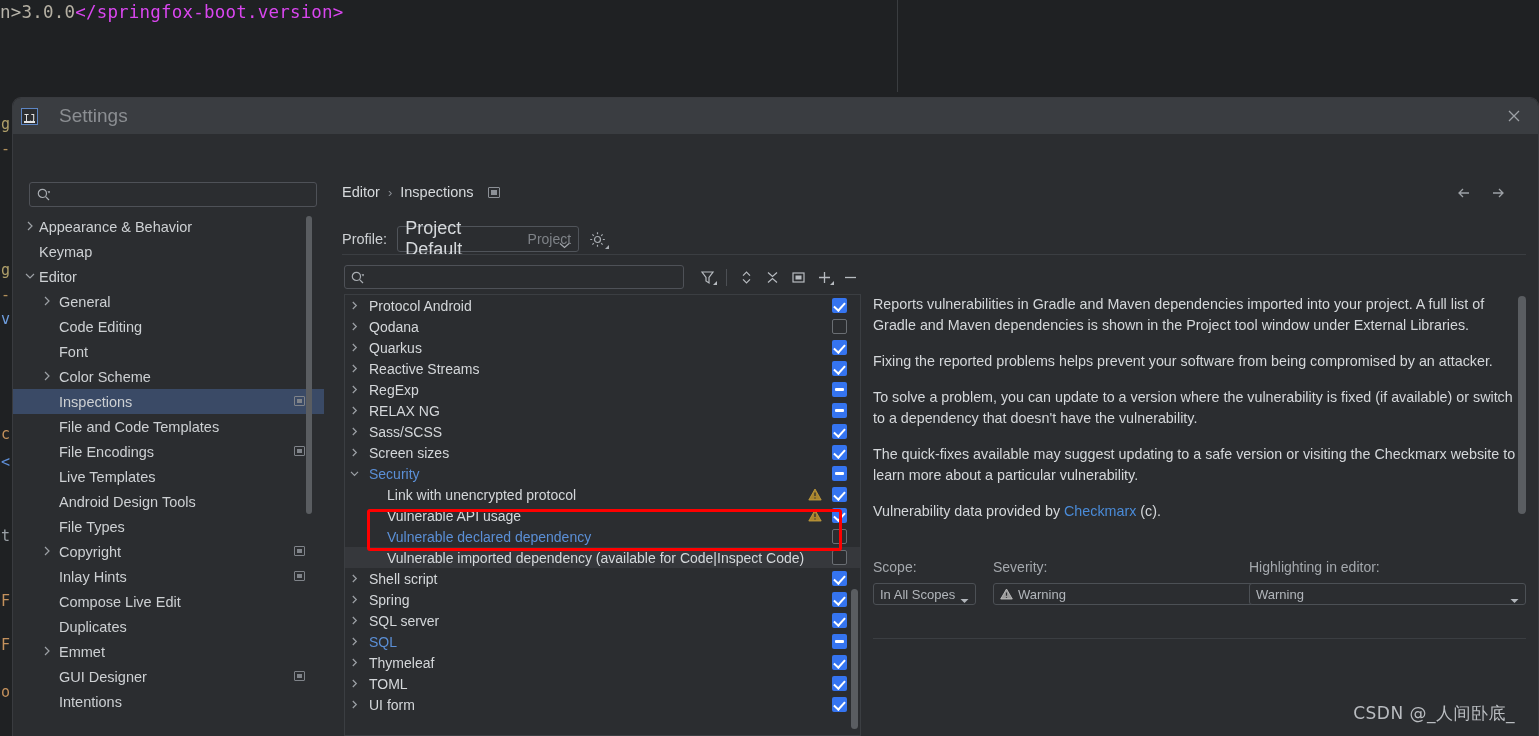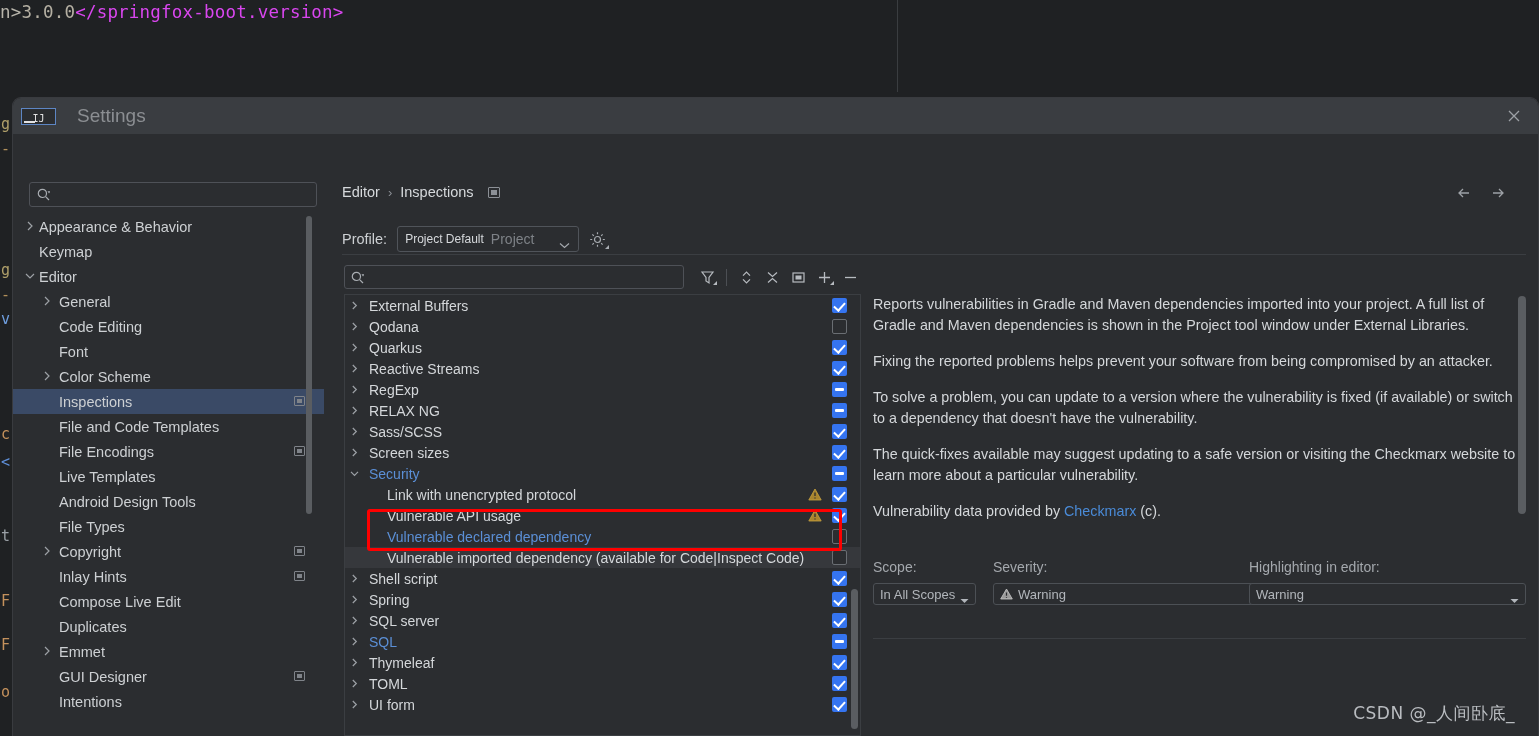--- a/index.html
+++ b/index.html
@@ -53,21 +53,21 @@
     overflow: hidden;
   }
   .titlebar {
     position: relative;
     height: 36px;
     background: #3a3d41;
     border-radius: 8px 8px 0 0;
     display: flex; align-items: center;
   }
   .ij-logo {
-    width: 35px; height: 17px; margin-left: 8px;
+    width: 17px; height: 17px; margin-left: 8px;
     border: 1px solid #5d86c4;
     background: #2b2d30;
     display: flex; align-items: flex-end; justify-content: center;
     font-family: "DejaVu Sans Mono", monospace;
     font-size: 10px; color: #e3e3e3; line-height: 11px;
     position: relative;
   }
   .ij-logo::after {
     content: ""; position: absolute; left: 2px; bottom: 1px;
     width: 11px; height: 2px; background: #e3e3e3;
@@ -186,21 +186,21 @@
   .profile-select {
     width: 182px; height: 26px;
     background: #2b2d30;
     border: 1px solid #50545a;
     border-radius: 3px;
     display: flex; align-items: center;
     padding: 0 7px;
     cursor: pointer;
     position: relative;
   }
-  .ps-main { font-size: 12px; color: #d6d9dc; }
+  .ps-main { font-size: 18px; color: #d6d9dc; }
   .ps-sub { font-size: 14px; color: #7e8287; margin-left: 7px; }
   .ps-caret {
     position: absolute; right: 8px; top: 8px;
     color: #a3a7ac;
   }
   .gear {
     width: 17px; height: 17px; color: #a8acb1; cursor: pointer;
     position: relative;
   }
   .gear svg { display:block; }
@@ -582,21 +582,21 @@
         </div>
 
         <div class="ins-panel">
           <div id="ins-list">
               <div class="ins-row">
                 <span class="ins-arrow">
                   <svg width="11" height="11" viewBox="0 0 11 11">
                     <path d="M3.8 2 L7.3 5.5 L3.8 9" stroke="currentColor" stroke-width="1.2" fill="none"></path>
                   </svg>
                 </span>
-                <span class="ins-label" style="left: 24px;">External Buffers</span>
+                <span class="ins-label" style="left: 24px;">Protocol Android</span>
                 <span class="cb on"></span>
               </div>
               <div class="ins-row">
                 <span class="ins-arrow">
                   <svg width="11" height="11" viewBox="0 0 11 11">
                     <path d="M3.8 2 L7.3 5.5 L3.8 9" stroke="currentColor" stroke-width="1.2" fill="none"></path>
                   </svg>
                 </span>
                 <span class="ins-label" style="left: 24px;">Qodana</span>
                 <span class="cb off"></span>

